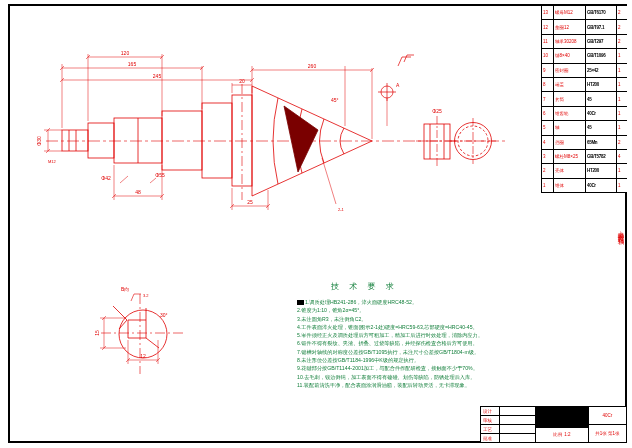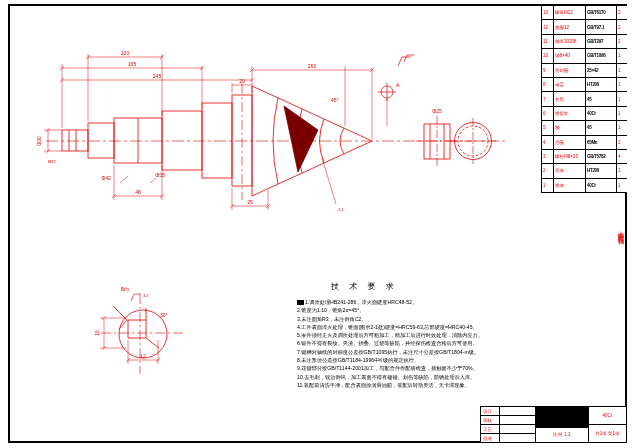--- a/index.html
+++ b/index.html
@@ -16,21 +16,21 @@
        flex-direction:column;border-left:1.5px solid #000;border-bottom:1.5px solid #000;
        box-sizing:border-box;background:#fff;}
   .bom-row{flex:1;display:grid;grid-template-columns:11px 32px 1fr 11px;border-top:1px solid #000;}
   .bom-row:first-child{border-top:none;}
   .bom-cell{font-size:4.5px;color:#e00000;overflow:hidden;white-space:nowrap;
             border-left:1px solid #000;padding-left:1px;display:flex;align-items:center;}
   .bom-cell:first-child{border-left:none;}
   .bom-spec{color:#000;font-weight:bold;letter-spacing:-0.3px;}
 
   
-  .tech{position:absolute;left:297px;top:281px;width:272px;color:#000000;}
+  .tech{position:absolute;left:297px;top:281px;width:272px;color:#15803d;}
   .tech-title{font-size:8px;letter-spacing:4px;margin-left:34px;margin-bottom:6px;}
   .tech-line{font-size:5.2px;line-height:8.3px;white-space:nowrap;overflow:hidden;}
   .lead-box{display:inline-block;width:7px;height:5px;background:#000;margin-right:1px;vertical-align:middle;}
 
   
   .tblock{position:absolute;left:480px;top:406px;width:147px;height:37px;
           border:1.5px solid #000;box-sizing:border-box;display:flex;background:#fff;}
   .tb-left{width:54px;display:flex;flex-direction:column;border-right:1px solid #000;}
   .tb-lrow{flex:1;display:flex;border-top:1px solid #000;font-size:4.5px;color:#e00000;align-items:center;}
   .tb-lrow:first-child{border-top:none;}

